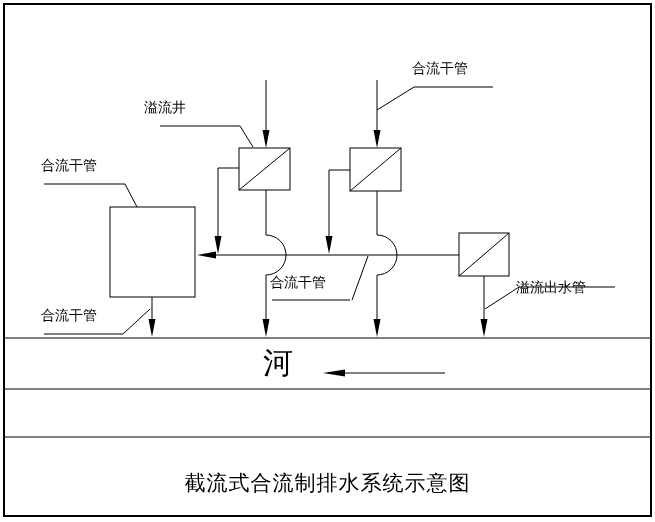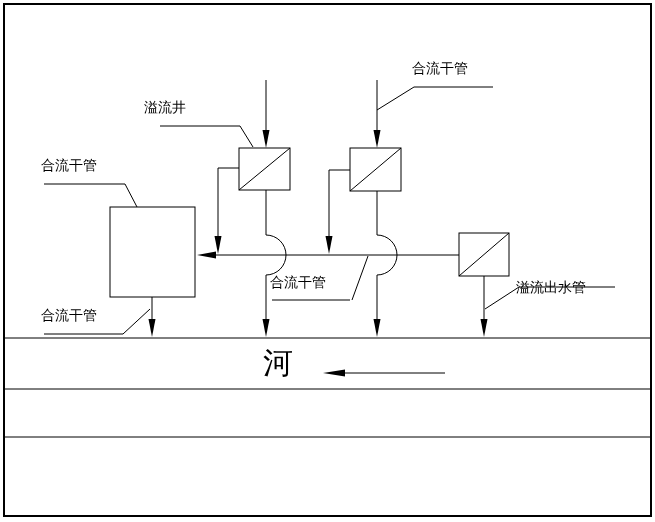--- a/index.html
+++ b/index.html
@@ -116,14 +116,15 @@
   <div class="lbl" style="left:412px; top:60px; width:84px;">合流干管</div>
 
   <div class="lbl" style="left:41px; top:307px; width:85px;">合流干管</div>
 
   <div class="lbl" style="left:270px; top:274px; width:82px;">合流干管</div>
 
   <div class="lbl" style="left:516px; top:259px; width:102px;margin-top:20px;">溢流出水管</div>
 
   <div class="river-lbl" style="left:263px; top:343px;">河</div>
 
+  <div class="title">截流式合流制排水系统示意图</div>
 
 </div>
 
 </body></html>

